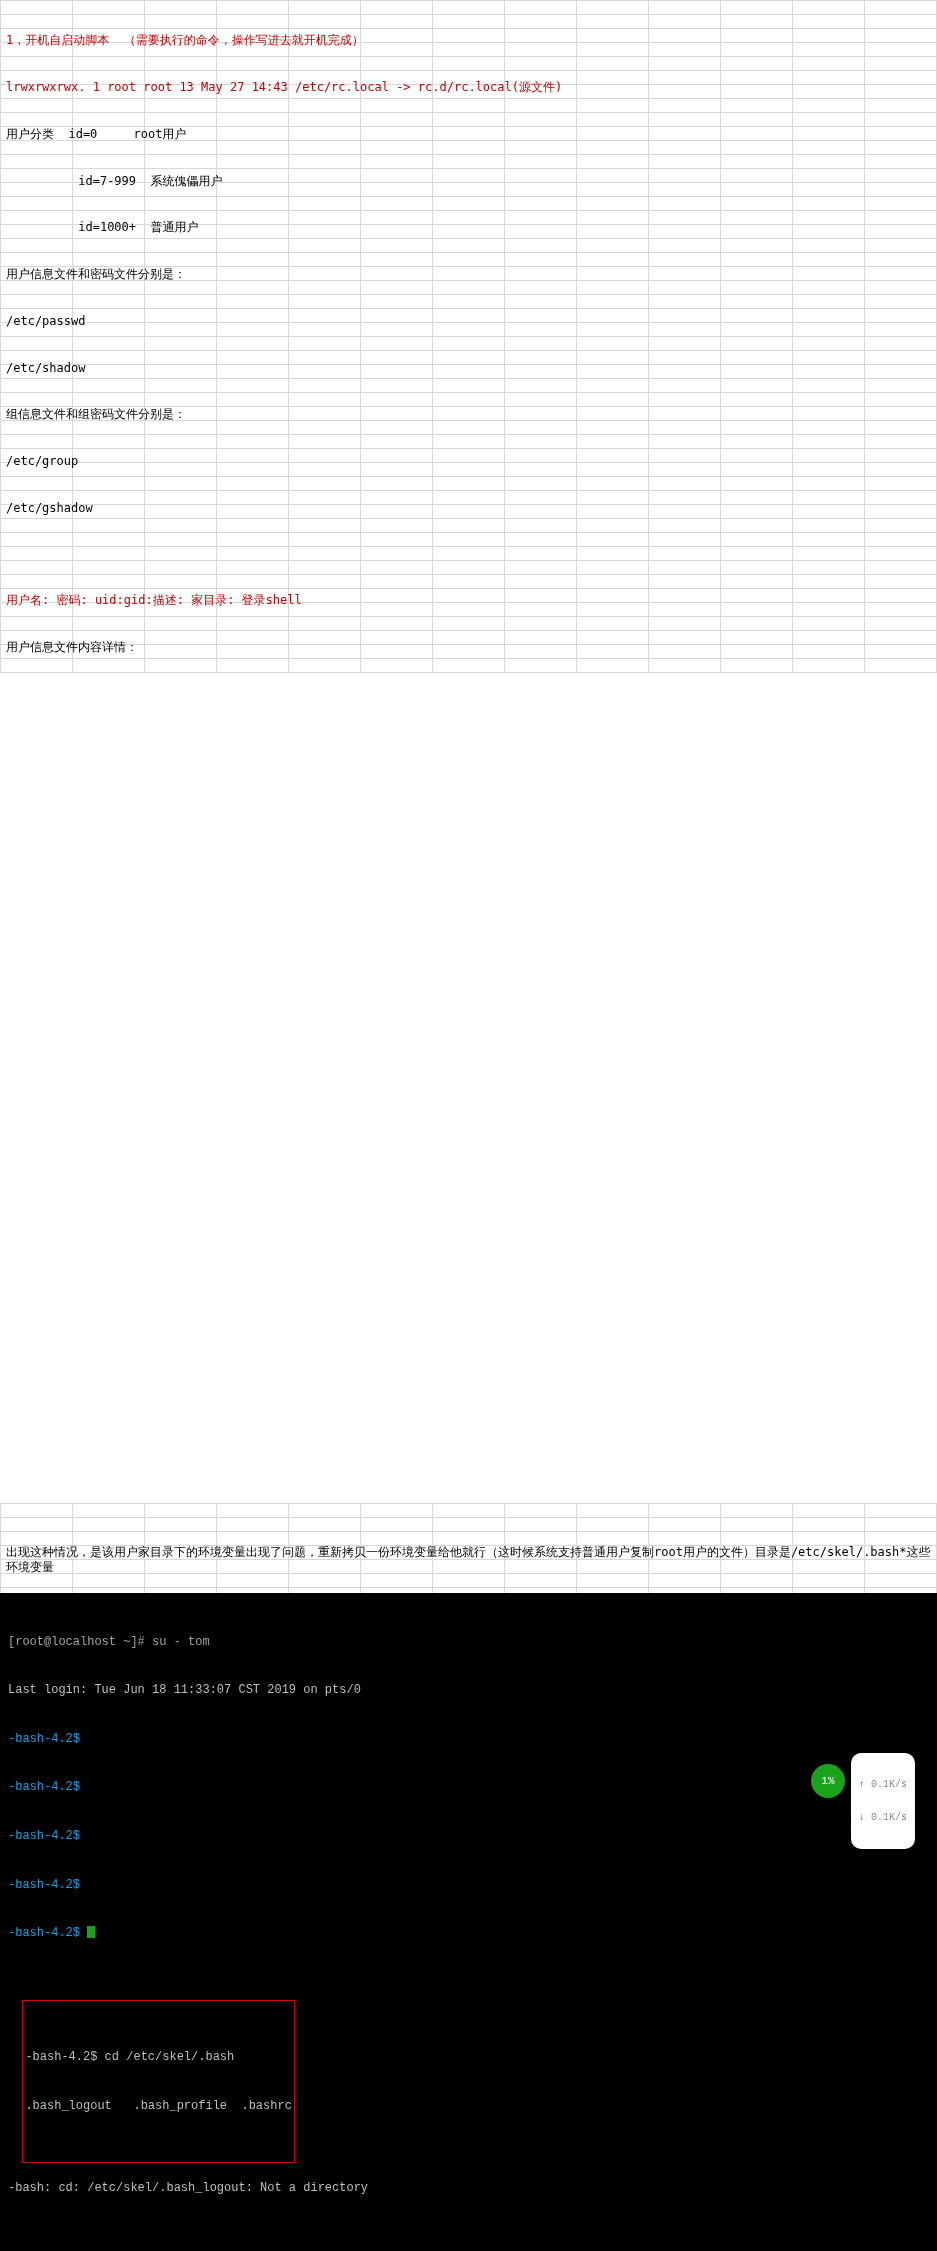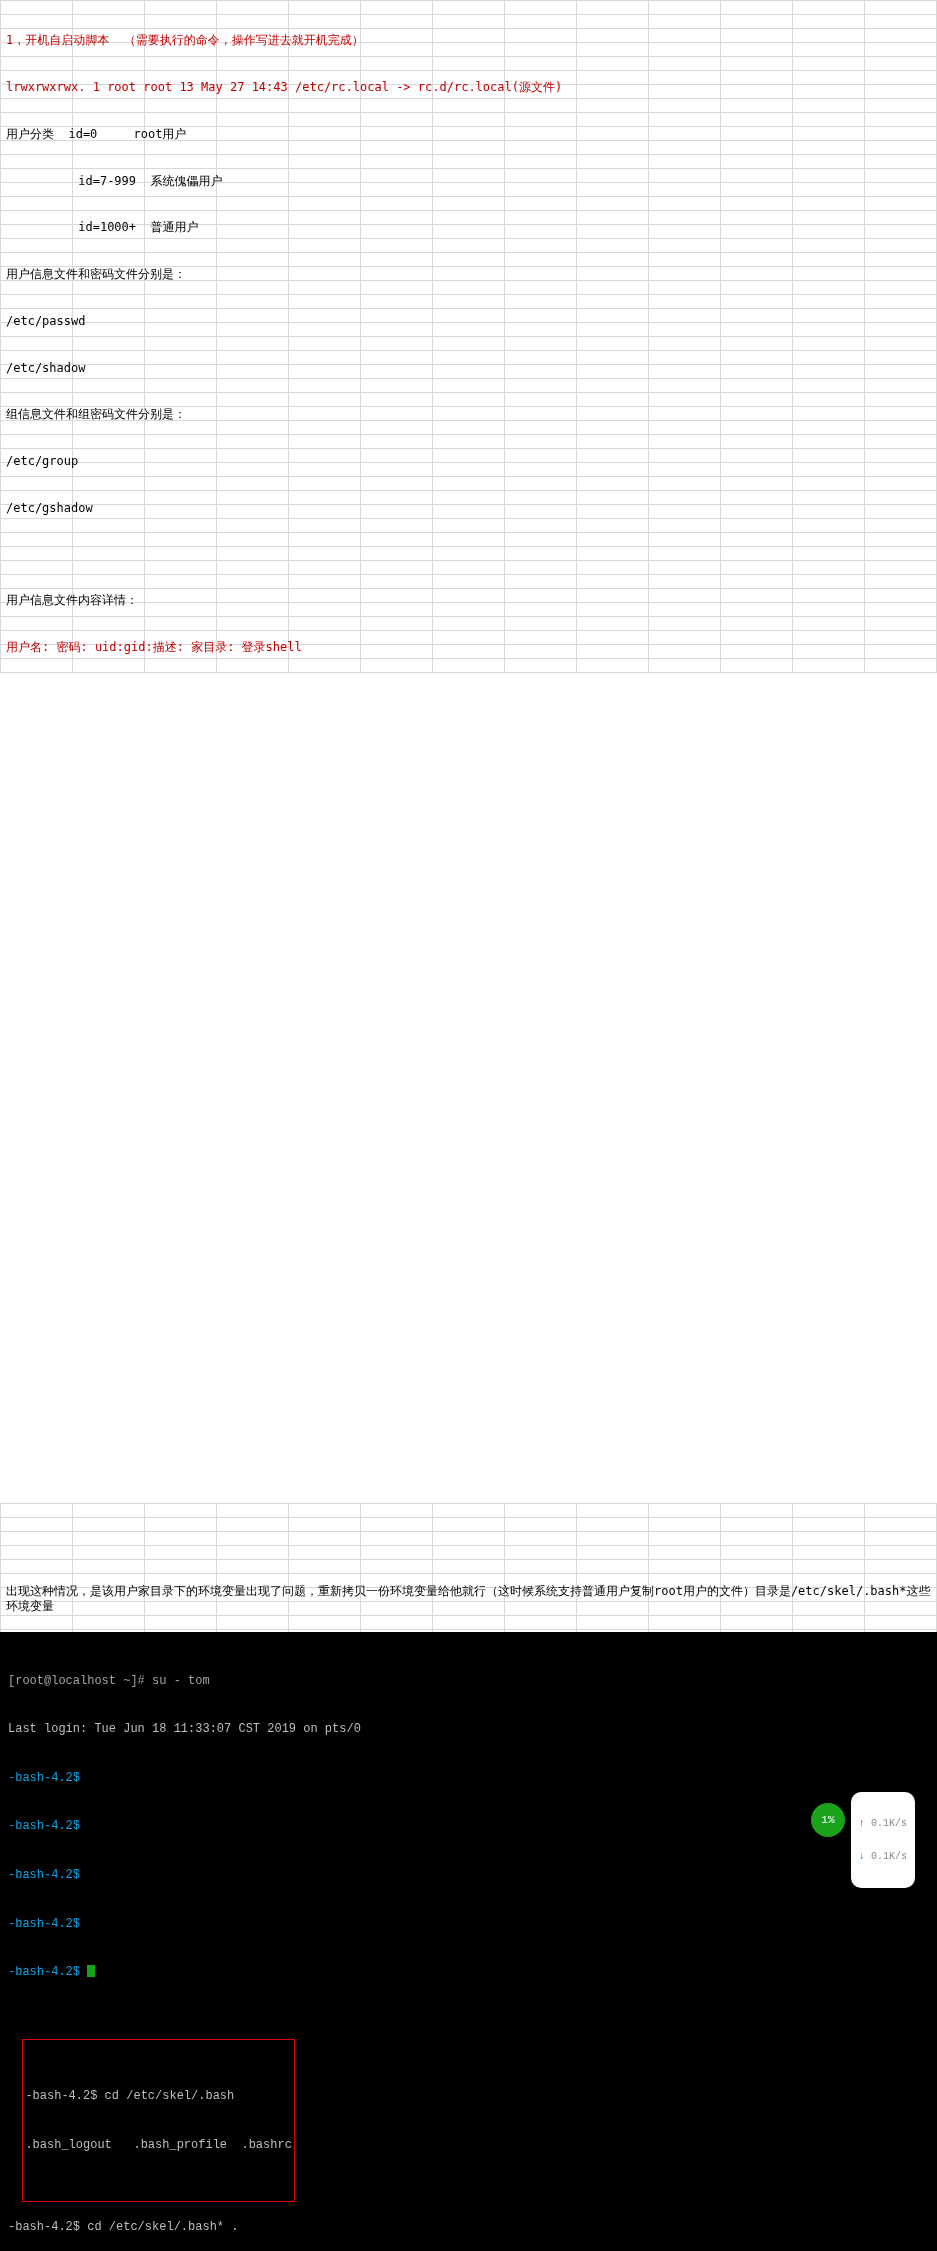--- a/index.html
+++ b/index.html
@@ -77,22 +77,22 @@
   <div class="row">用户分类  id=0     root用户</div>
   <div class="row">          id=7-999  系统傀儡用户</div>
   <div class="row">          id=1000+  普通用户</div>
   <div class="row">用户信息文件和密码文件分别是：</div>
   <div class="row">/etc/passwd</div>
   <div class="row">/etc/shadow</div>
   <div class="row">组信息文件和组密码文件分别是：</div>
   <div class="row">/etc/group</div>
   <div class="row">/etc/gshadow</div>
   <div class="spacer"></div>
+  <div class="row red">用户名: 密码: uid:gid:描述: 家目录: 登录shell</div>
   <div class="row">用户信息文件内容详情：</div>
-  <div class="row red">用户名: 密码: uid:gid:描述: 家目录: 登录shell</div>
 </div>
 
 <div class="plain-block mono">
   <div class="row"></div>
   <div class="row"></div>
   <div class="row"></div>
   <div class="row"></div>
   <div class="row"></div>
   <div class="row"></div>
   <div class="row"></div>
@@ -111,37 +111,36 @@
   <div class="row"></div>
   <div class="row"></div>
   <div class="row"></div>
   <div class="row"></div>
   <div class="row"></div>
   <div class="row"></div>
   <div class="row"></div>
 </div>
 
 <div class="grid-bg mono" style="padding-top:10px;padding-bottom:2px;">
-  <div class="row" style="white-space:normal;margin-top:39px;">出现这种情况，是该用户家目录下的环境变量出现了问题，重新拷贝一份环境变量给他就行（这时候系统支持普通用户复制root用户的文件）目录是/etc/skel/.bash*这些环境变量</div>
+  <div class="row" style="white-space:normal;">出现这种情况，是该用户家目录下的环境变量出现了问题，重新拷贝一份环境变量给他就行（这时候系统支持普通用户复制root用户的文件）目录是/etc/skel/.bash*这些环境变量</div>
 </div>
 
 <div class="terminal">
   <div><span class="term-white">[root@localhost ~]# su - tom</span></div>
   <div><span>Last login: Tue Jun 18 11:33:07 CST 2019 on pts/0</span></div>
   <div class="term-red"><span>-bash-4.2$</span></div>
   <div class="term-red"><span>-bash-4.2$</span></div>
   <div class="term-red"><span>-bash-4.2$</span></div>
   <div class="term-red"><span>-bash-4.2$</span></div>
   <div class="term-red"><span>-bash-4.2$</span> <span class="cursor"></span></div>
   <div style="height:8px;"></div>
   <div class="term-box">
     <div><span>-bash-4.2$ cd /etc/skel/.bash</span></div>
     <div><span>.bash_logout   .bash_profile  .bashrc</span></div>
   </div>
-  <div><span>-bash-4.2$ cd /etc/skel/.bash* .</span></div>
   <div><span>-bash: cd: /etc/skel/.bash_logout: Not a directory</span></div>
   
   
   
   
   
   
   
   
 

